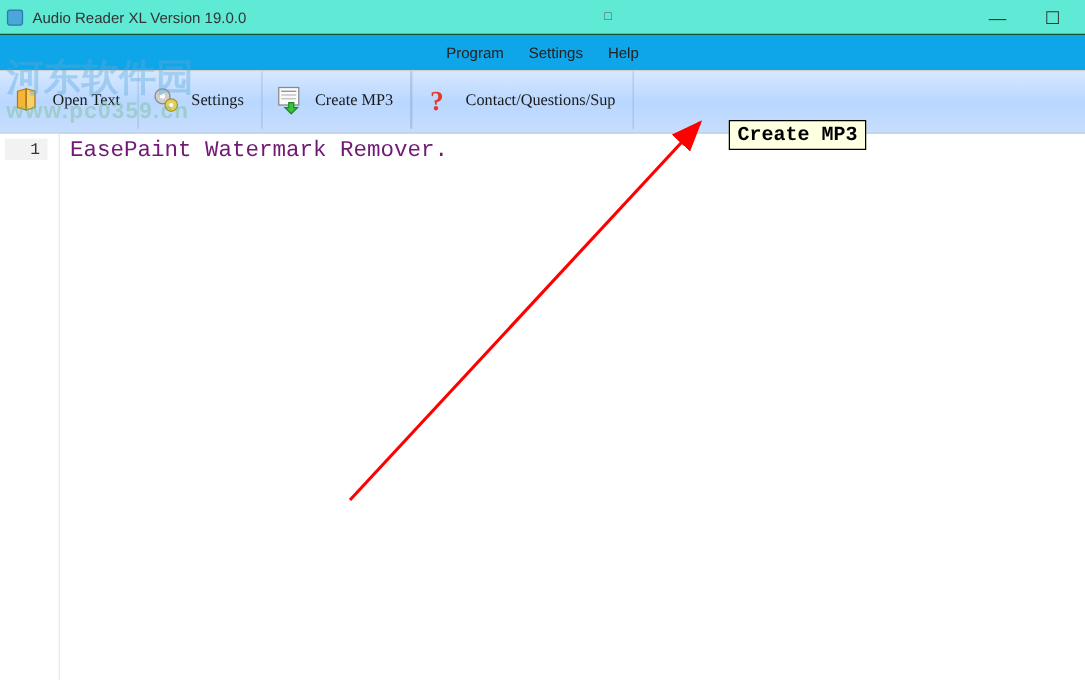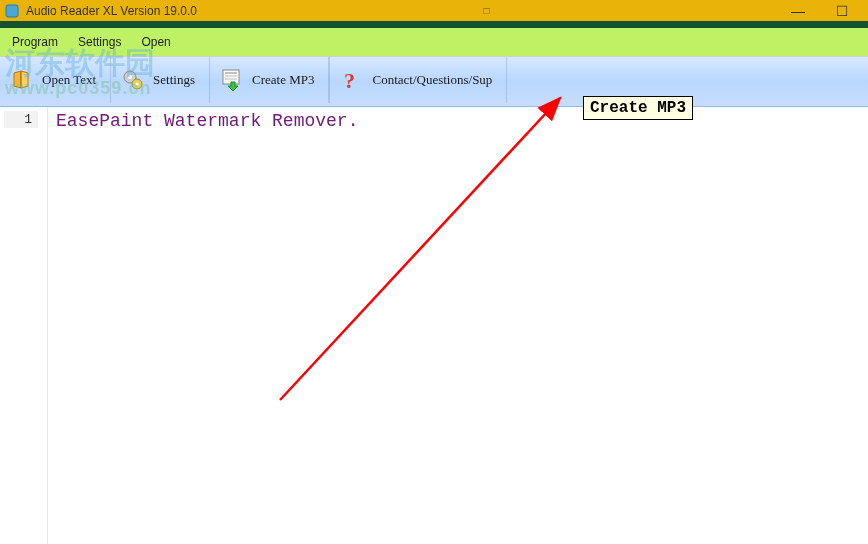--- a/index.html
+++ b/index.html
@@ -8,25 +8,25 @@
       font-size: 12px;
       background: #fff;
       width: 868px;
       height: 544px;
       overflow: hidden;
       position: relative;
     }
     
     .titlebar {
       height: 28px;
-      background: #eab308;
+      background: #5eead4;
       display: flex;
       align-items: center;
       padding: 0 4px;
-      border-bottom: 7px solid #14532d;
+      border-bottom: 1px solid #14532d;
     }
     .titlebar .app-icon {
       width: 16px; height: 16px;
       margin-right: 6px;
     }
     .titlebar .title-text {
       flex: 0 0 auto;
       color: #333;
       font-size: 12px;
     }
@@ -43,26 +43,27 @@
     .titlebar .win-btn {
       width: 44px; height: 28px;
       display: flex; align-items: center; justify-content: center;
       color: #333;
       font-size: 14px;
       cursor: default;
     }
     
     .menubar {
       height: 22px;
-      background: #bef264;
+      background: #0ea5e9;
       display: flex;
       align-items: center;
       padding: 14px 4px;
       gap: 4px;
       border-bottom: 1px solid #d0d0d0;
+      justify-content: center;
     }
     .menubar .menu-item {
       padding: 2px 8px;
       color: #222;
       font-size: 12px;
     }
     
     .toolbar {
       height: 50px;
       background: linear-gradient(to bottom, #d6e8ff 0%, #b9d7ff 50%, #c7ddfd 100%);
@@ -173,21 +174,21 @@
       </div>
     <div class="win-btn">
         <span>☐</span>
       </div>
   </div>
 </div>
 
 <div class="menubar">
   <span class="menu-item">Program</span>
   <span class="menu-item">Settings</span>
-  <span class="menu-item">Open</span>
+  <span class="menu-item">Help</span>
 </div>
 
 <div class="toolbar">
   <div class="tool-btn">
     <span class="tool-icon">
       <svg width="24" height="24" viewBox="0 0 24 24">
         <path d="M4 5 L11 3 L11 20 L4 18 Z" fill="#f5b638" stroke="#b07a12"></path>
         <path d="M11 3 L18 5 L18 18 L11 20 Z" fill="#f8d06a" stroke="#b07a12"></path>
         <line x1="11" y1="3" x2="11" y2="20" stroke="#b07a12"></line>
       </svg>

